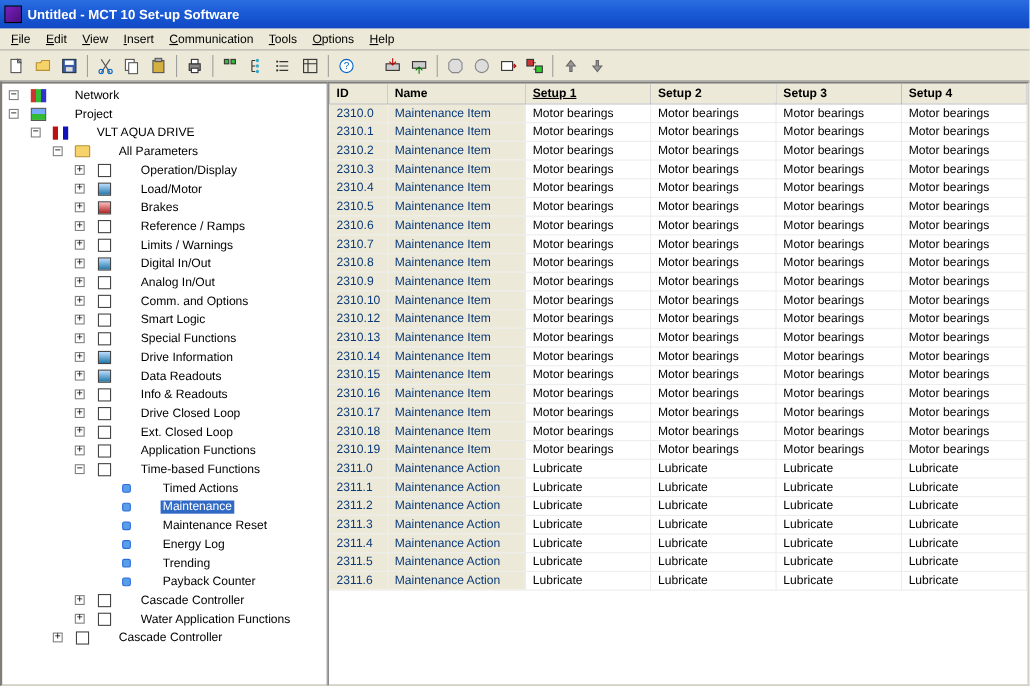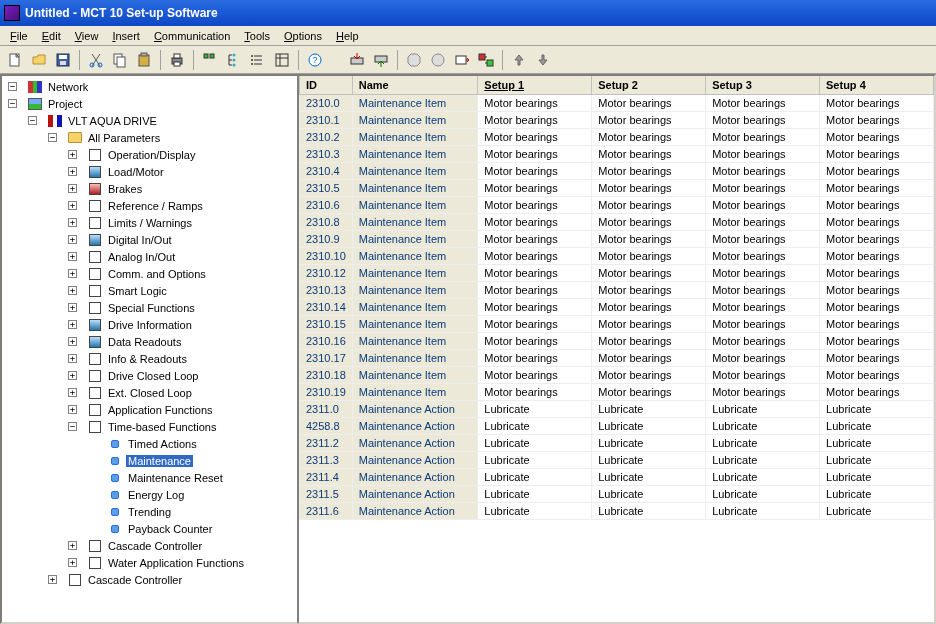--- a/index.html
+++ b/index.html
@@ -105,21 +105,21 @@
     font-family: monospace;
   }
   .tree-row .exp.none { border:none; background:transparent; }
   .tree-row .t-icon {
     width: 16px; height: 14px;
     margin: 0 3px 0 0;
     display:inline-flex;
     align-items:center;
     justify-content:center;
   }
-  .tree-row .label { padding: 0 2px; }
+  .tree-row .label { padding: 0 2px; margin-left: 20px; }
   .tree-row.selected .label {
     background: #316ac5;
     color: #fff;
   }
   table.grid {
     border-collapse: collapse;
     font-size: 11px;
     width: 100%;
   }
   table.grid th {
@@ -640,20 +640,28 @@
           </tr>
           <tr>
             <td class="id">2310.6</td>
             <td class="name">Maintenance Item</td>
             <td class="">Motor bearings</td>
             <td class="">Motor bearings</td>
             <td class="">Motor bearings</td>
             <td class="">Motor bearings</td>
           </tr>
           <tr>
+            <td class="id">2310.7</td>
+            <td class="name">Maintenance Item</td>
+            <td class="">Motor bearings</td>
+            <td class="">Motor bearings</td>
+            <td class="">Motor bearings</td>
+            <td class="">Motor bearings</td>
+          </tr>
+          <tr>
             <td class="id">2310.8</td>
             <td class="name">Maintenance Item</td>
             <td class="">Motor bearings</td>
             <td class="">Motor bearings</td>
             <td class="">Motor bearings</td>
             <td class="">Motor bearings</td>
           </tr>
           <tr>
             <td class="id">2310.9</td>
             <td class="name">Maintenance Item</td>
@@ -736,21 +744,21 @@
           </tr>
           <tr>
             <td class="id">2311.0</td>
             <td class="name">Maintenance Action</td>
             <td class="">Lubricate</td>
             <td class="">Lubricate</td>
             <td class="">Lubricate</td>
             <td class="">Lubricate</td>
           </tr>
           <tr>
-            <td class="id">4258.8</td>
+            <td class="id">2311.1</td>
             <td class="name">Maintenance Action</td>
             <td class="">Lubricate</td>
             <td class="">Lubricate</td>
             <td class="">Lubricate</td>
             <td class="">Lubricate</td>
           </tr>
           <tr>
             <td class="id">2311.2</td>
             <td class="name">Maintenance Action</td>
             <td class="">Lubricate</td>

